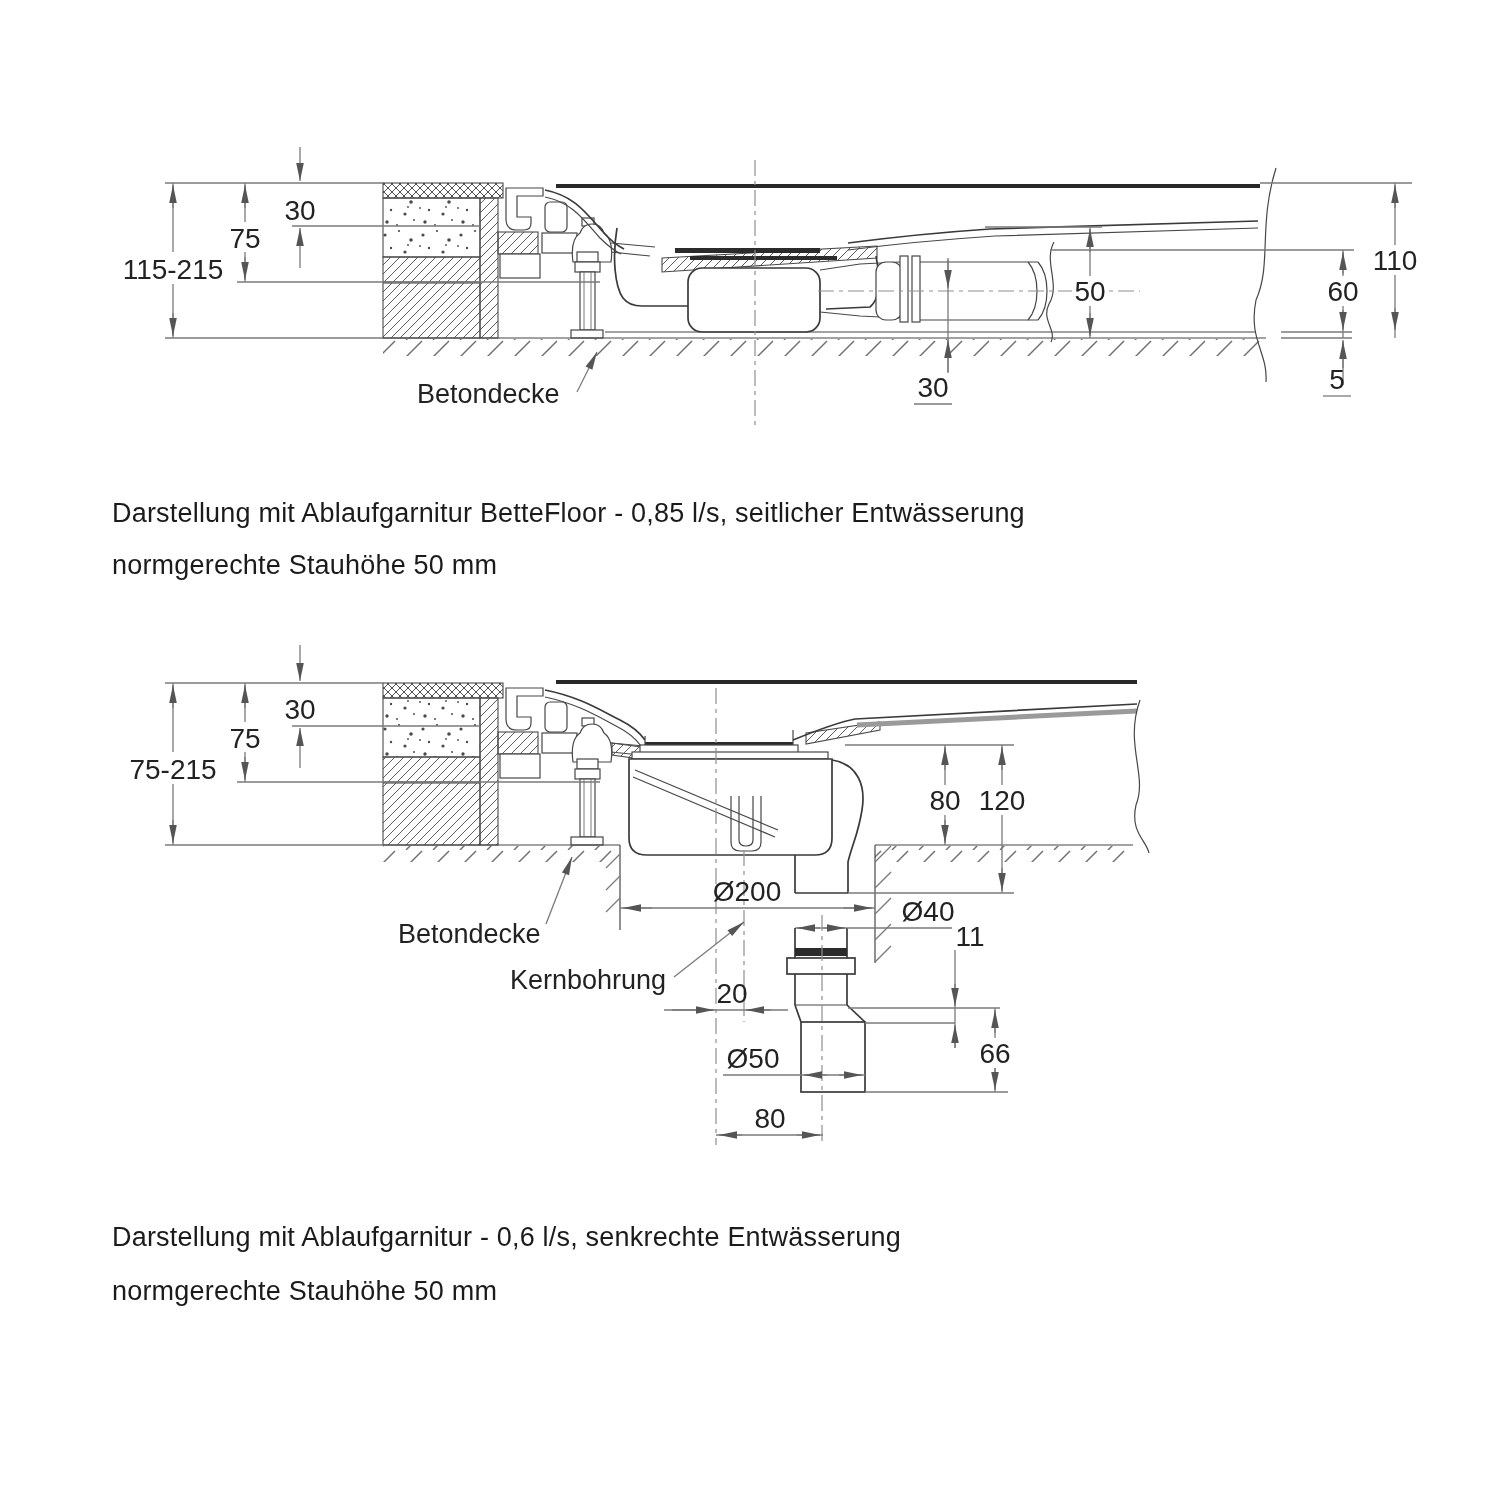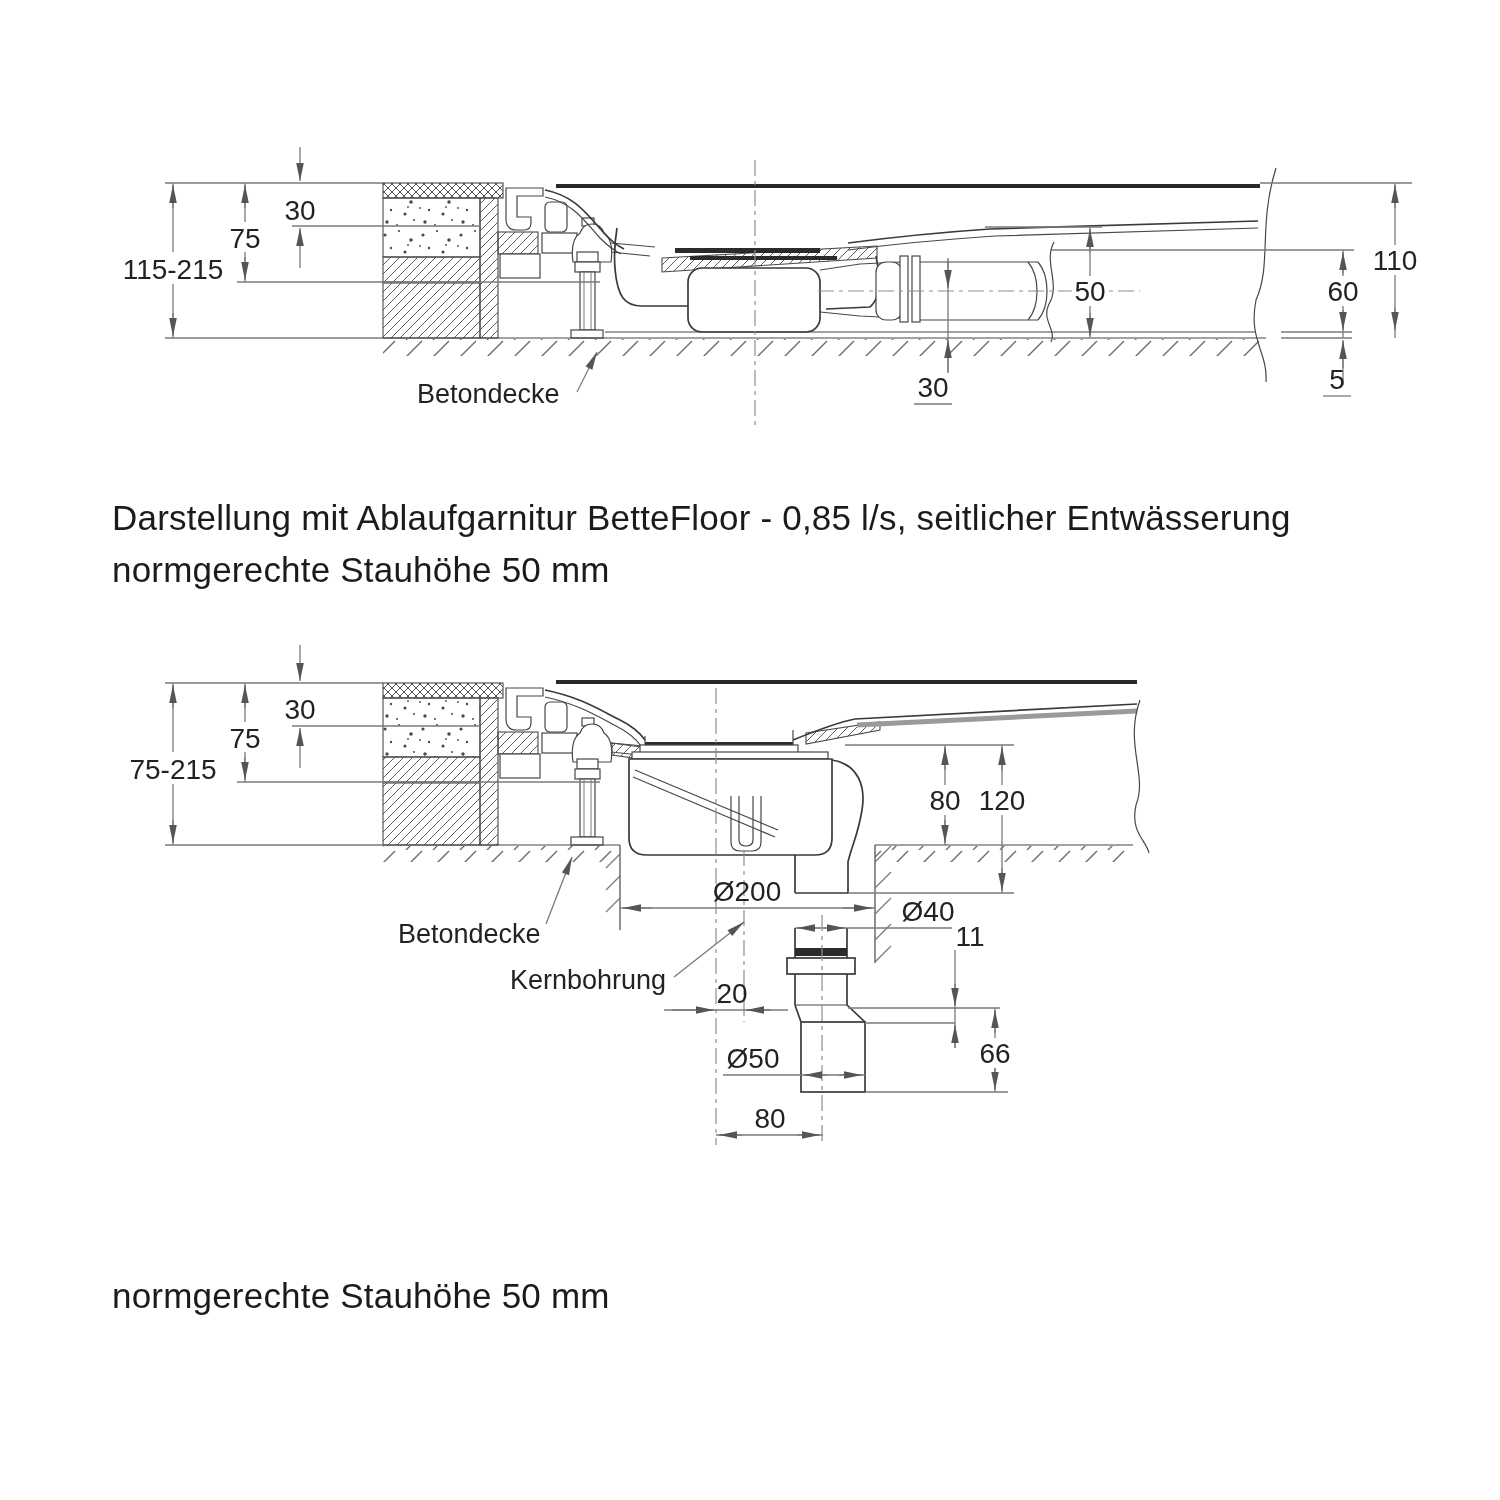--- a/index.html
+++ b/index.html
@@ -1,19 +1,19 @@
 <!DOCTYPE html>
 <html><head>
 <meta charset="utf-8">
 <style>
   html,body{margin:0;padding:0;background:#ffffff;}
   #page{position:relative;width:1500px;height:1500px;background:#fff;overflow:hidden;
         font-family:"Liberation Sans",sans-serif;}
   #page svg{position:absolute;left:0;top:0;}
-  .caption{position:absolute;font-size:35px;color:#1b1b1b;letter-spacing:0.2px;white-space:nowrap;}
+  .caption{position:absolute;font-size:27px;color:#1b1b1b;letter-spacing:0.2px;white-space:nowrap;}
   
   .edge  {stroke:#3a3a3a;fill:none;stroke-width:1.7;}
   .edge2 {stroke:#474747;fill:none;stroke-width:1.2;}
   .thick {stroke:#282828;fill:none;stroke-width:4;}
   .gray  {stroke:#9a9a9a;fill:none;stroke-width:5;}
   .dim   {stroke:#7a7a7a;fill:none;stroke-width:1.3;}
   .cl    {stroke:#8f8f8f;fill:none;stroke-width:1.2;stroke-dasharray:16 5 4 5;}
   .wh    {fill:#ffffff;}
   .dark  {fill:#2b2b2b;}
   .dtext {font-family:"Liberation Sans",sans-serif;font-size:28px;fill:#222;text-anchor:middle;}
@@ -331,15 +331,16 @@
       <text class="ltext" x="398" y="943">Betondecke</text>
       <line class="dim" x1="546" y1="924" x2="572" y2="857" marker-end="url(#ah)"></line>
       <text class="ltext" x="510" y="989">Kernbohrung</text>
       <line class="dim" x1="674" y1="977" x2="744" y2="922" marker-end="url(#ah)"></line>
     </g>
   </g>
 </svg>
 
 <div class="caption" style="left:112px;top:498px">Darstellung mit Ablaufgarnitur BetteFloor - 0,85 l/s, seitlicher Entwässerung</div>
 <div class="caption" style="left:112px;top:550px">normgerechte Stauhöhe 50 mm</div>
+<div class="caption" style="left:112px;top:1222px">Darstellung mit Ablaufgarnitur - 0,6 l/s, senkrechte Entwässerung</div>
 <div class="caption" style="left:112px;top:1276px">normgerechte Stauhöhe 50 mm</div>
 
 </div>
 
 </body></html>

